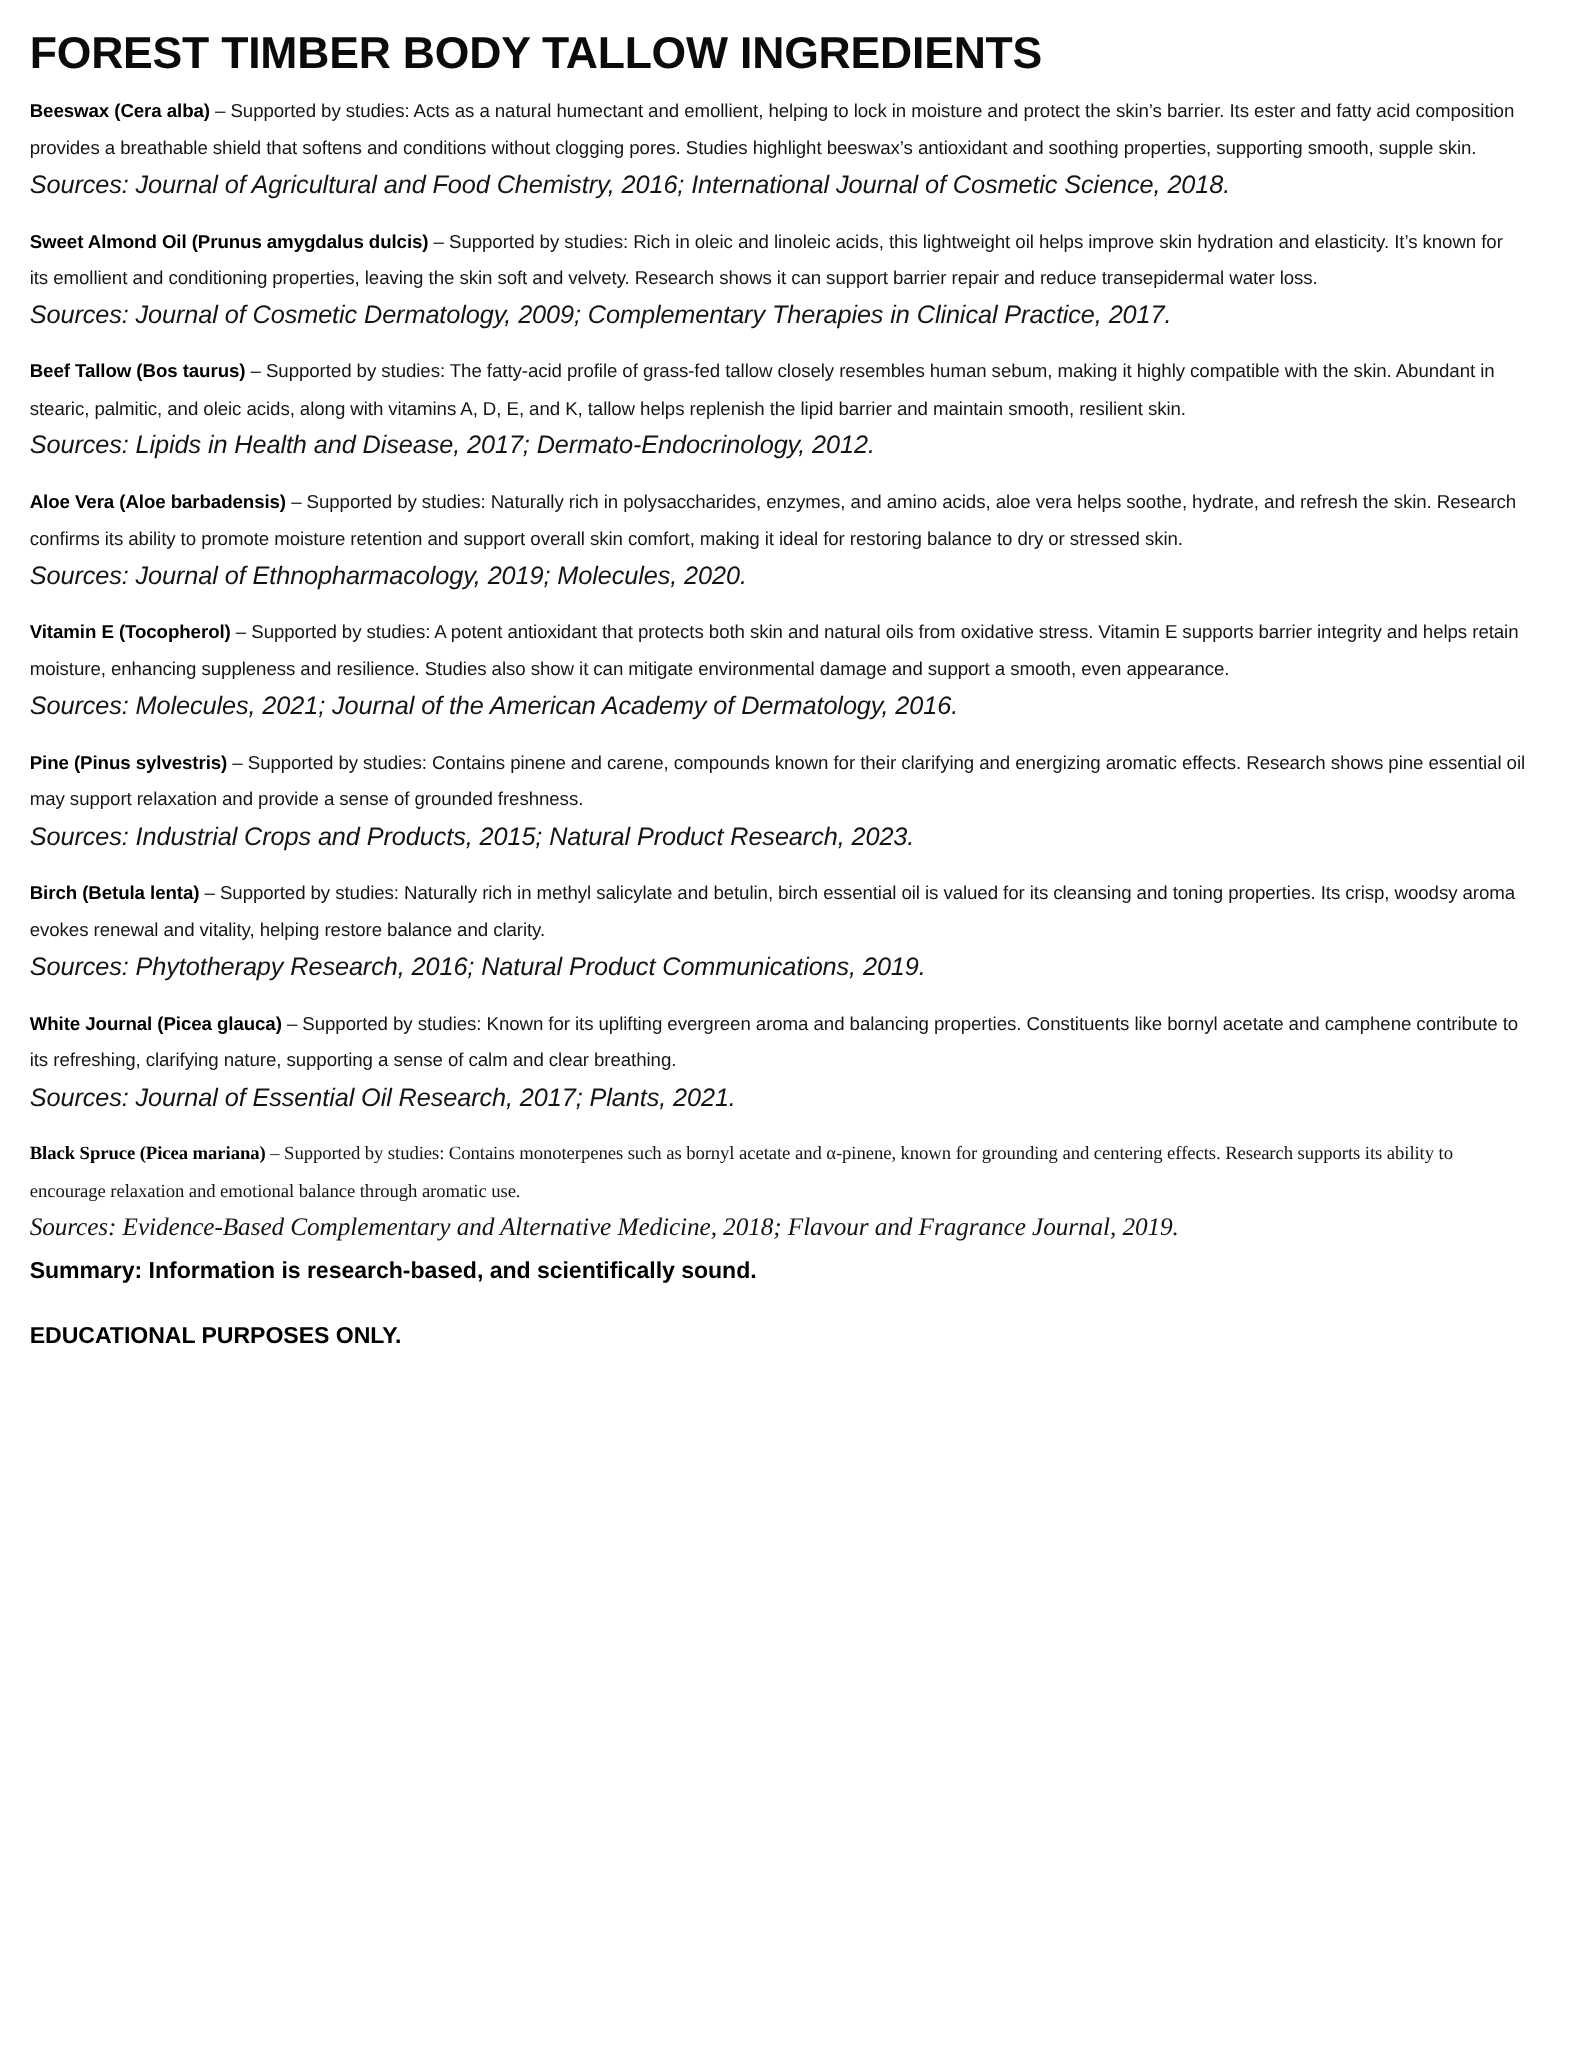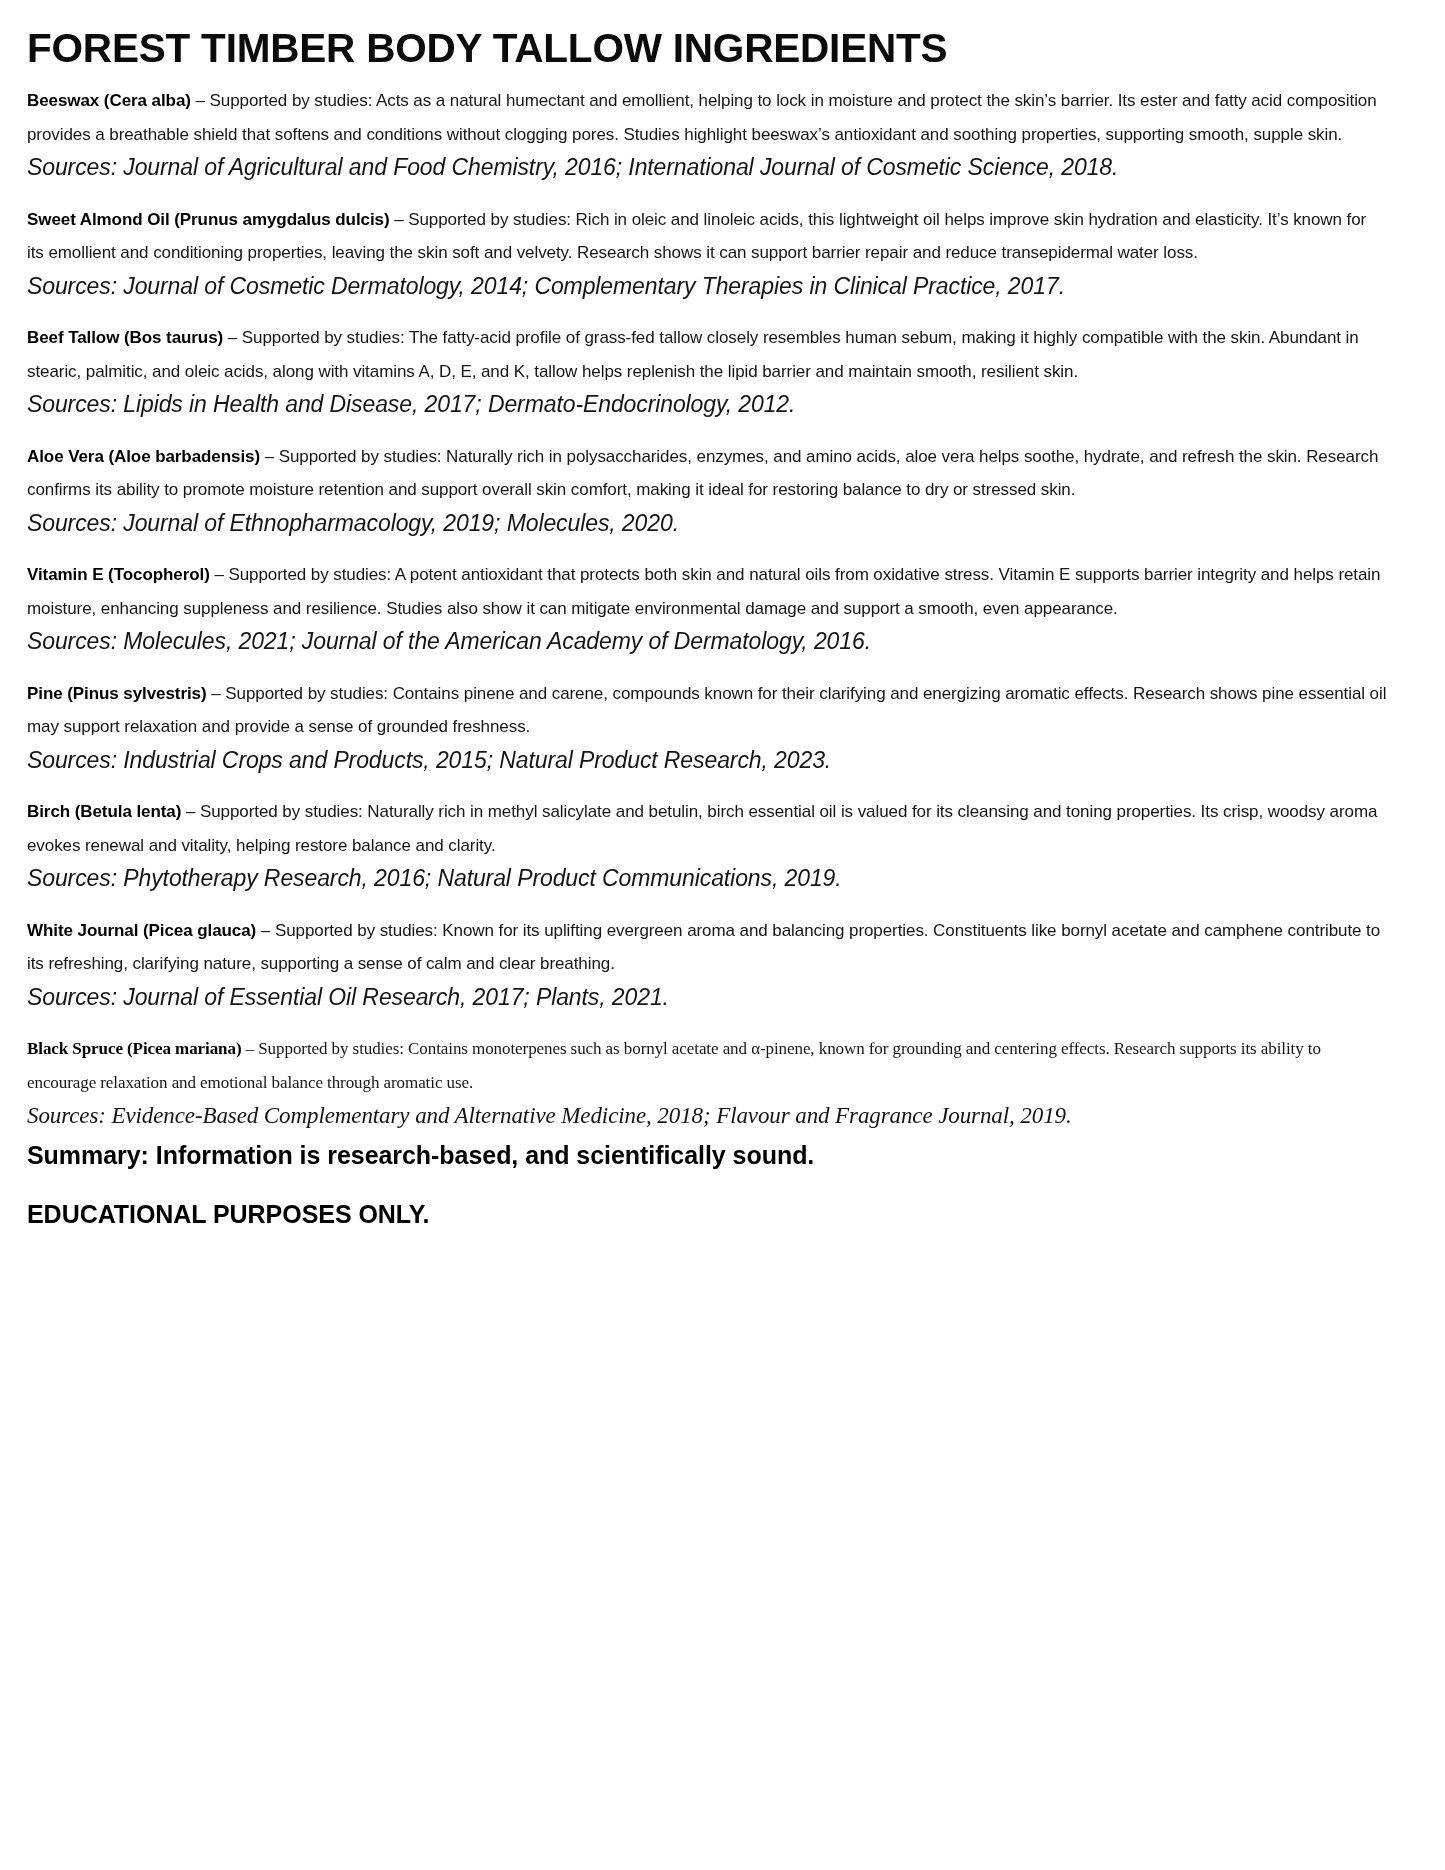--- a/index.html
+++ b/index.html
@@ -48,21 +48,21 @@
   }
   .entry-sources {
     font-size: 23px;
     line-height: 33.5px;
     font-style: italic;
     margin: 0;
     color: #151515;
     letter-spacing: -0.1px;
   }
   .footer-line {
-    font-size: 25px;
+    font-size: 21px;
     line-height: 33.5px;
     font-weight: 700;
     margin: 0 0 26px 0;
     color: #000000;
     letter-spacing: -0.05px;
   }
   .footer-line.last { margin-bottom: 0; }
   #sections-root > .entry:last-of-type { margin-bottom: 6px; font-family: Liberation Serif, serif; }
 </style>
 </head>
@@ -72,21 +72,21 @@
 
   <h1 class="doc-title">FOREST TIMBER BODY TALLOW INGREDIENTS</h1>
 
   <div id="sections-root">
       <div class="entry">
         <p class="entry-body"><span class="entry-name">Beeswax (Cera alba)</span> <span class="entry-desc">– Supported by studies: Acts as a natural humectant and emollient, helping to lock in moisture and protect the skin’s barrier. Its ester and fatty acid composition provides a breathable shield that softens and conditions without clogging pores. Studies highlight beeswax’s antioxidant and soothing properties, supporting smooth, supple skin.</span></p>
         <p class="entry-sources">Sources: Journal of Agricultural and Food Chemistry, 2016; International Journal of Cosmetic Science, 2018.</p>
       </div>
       <div class="entry">
         <p class="entry-body"><span class="entry-name">Sweet Almond Oil (Prunus amygdalus dulcis)</span> <span class="entry-desc">– Supported by studies: Rich in oleic and linoleic acids, this lightweight oil helps improve skin hydration and elasticity. It’s known for its emollient and conditioning properties, leaving the skin soft and velvety. Research shows it can support barrier repair and reduce transepidermal water loss.</span></p>
-        <p class="entry-sources">Sources: Journal of Cosmetic Dermatology, 2014; Complementary Therapies in Clinical Practice, 2017.</p>
+        <p class="entry-sources">Sources: Journal of Cosmetic Dermatology, 2009; Complementary Therapies in Clinical Practice, 2017.</p>
       </div>
       <div class="entry">
         <p class="entry-body"><span class="entry-name">Beef Tallow (Bos taurus)</span> <span class="entry-desc">– Supported by studies: The fatty-acid profile of grass-fed tallow closely resembles human sebum, making it highly compatible with the skin. Abundant in stearic, palmitic, and oleic acids, along with vitamins A, D, E, and K, tallow helps replenish the lipid barrier and maintain smooth, resilient skin.</span></p>
         <p class="entry-sources">Sources: Lipids in Health and Disease, 2017; Dermato-Endocrinology, 2012.</p>
       </div>
       <div class="entry">
         <p class="entry-body"><span class="entry-name">Aloe Vera (Aloe barbadensis)</span> <span class="entry-desc">– Supported by studies: Naturally rich in polysaccharides, enzymes, and amino acids, aloe vera helps soothe, hydrate, and refresh the skin. Research confirms its ability to promote moisture retention and support overall skin comfort, making it ideal for restoring balance to dry or stressed skin.</span></p>
         <p class="entry-sources">Sources: Journal of Ethnopharmacology, 2019; Molecules, 2020.</p>
       </div>
       <div class="entry">

